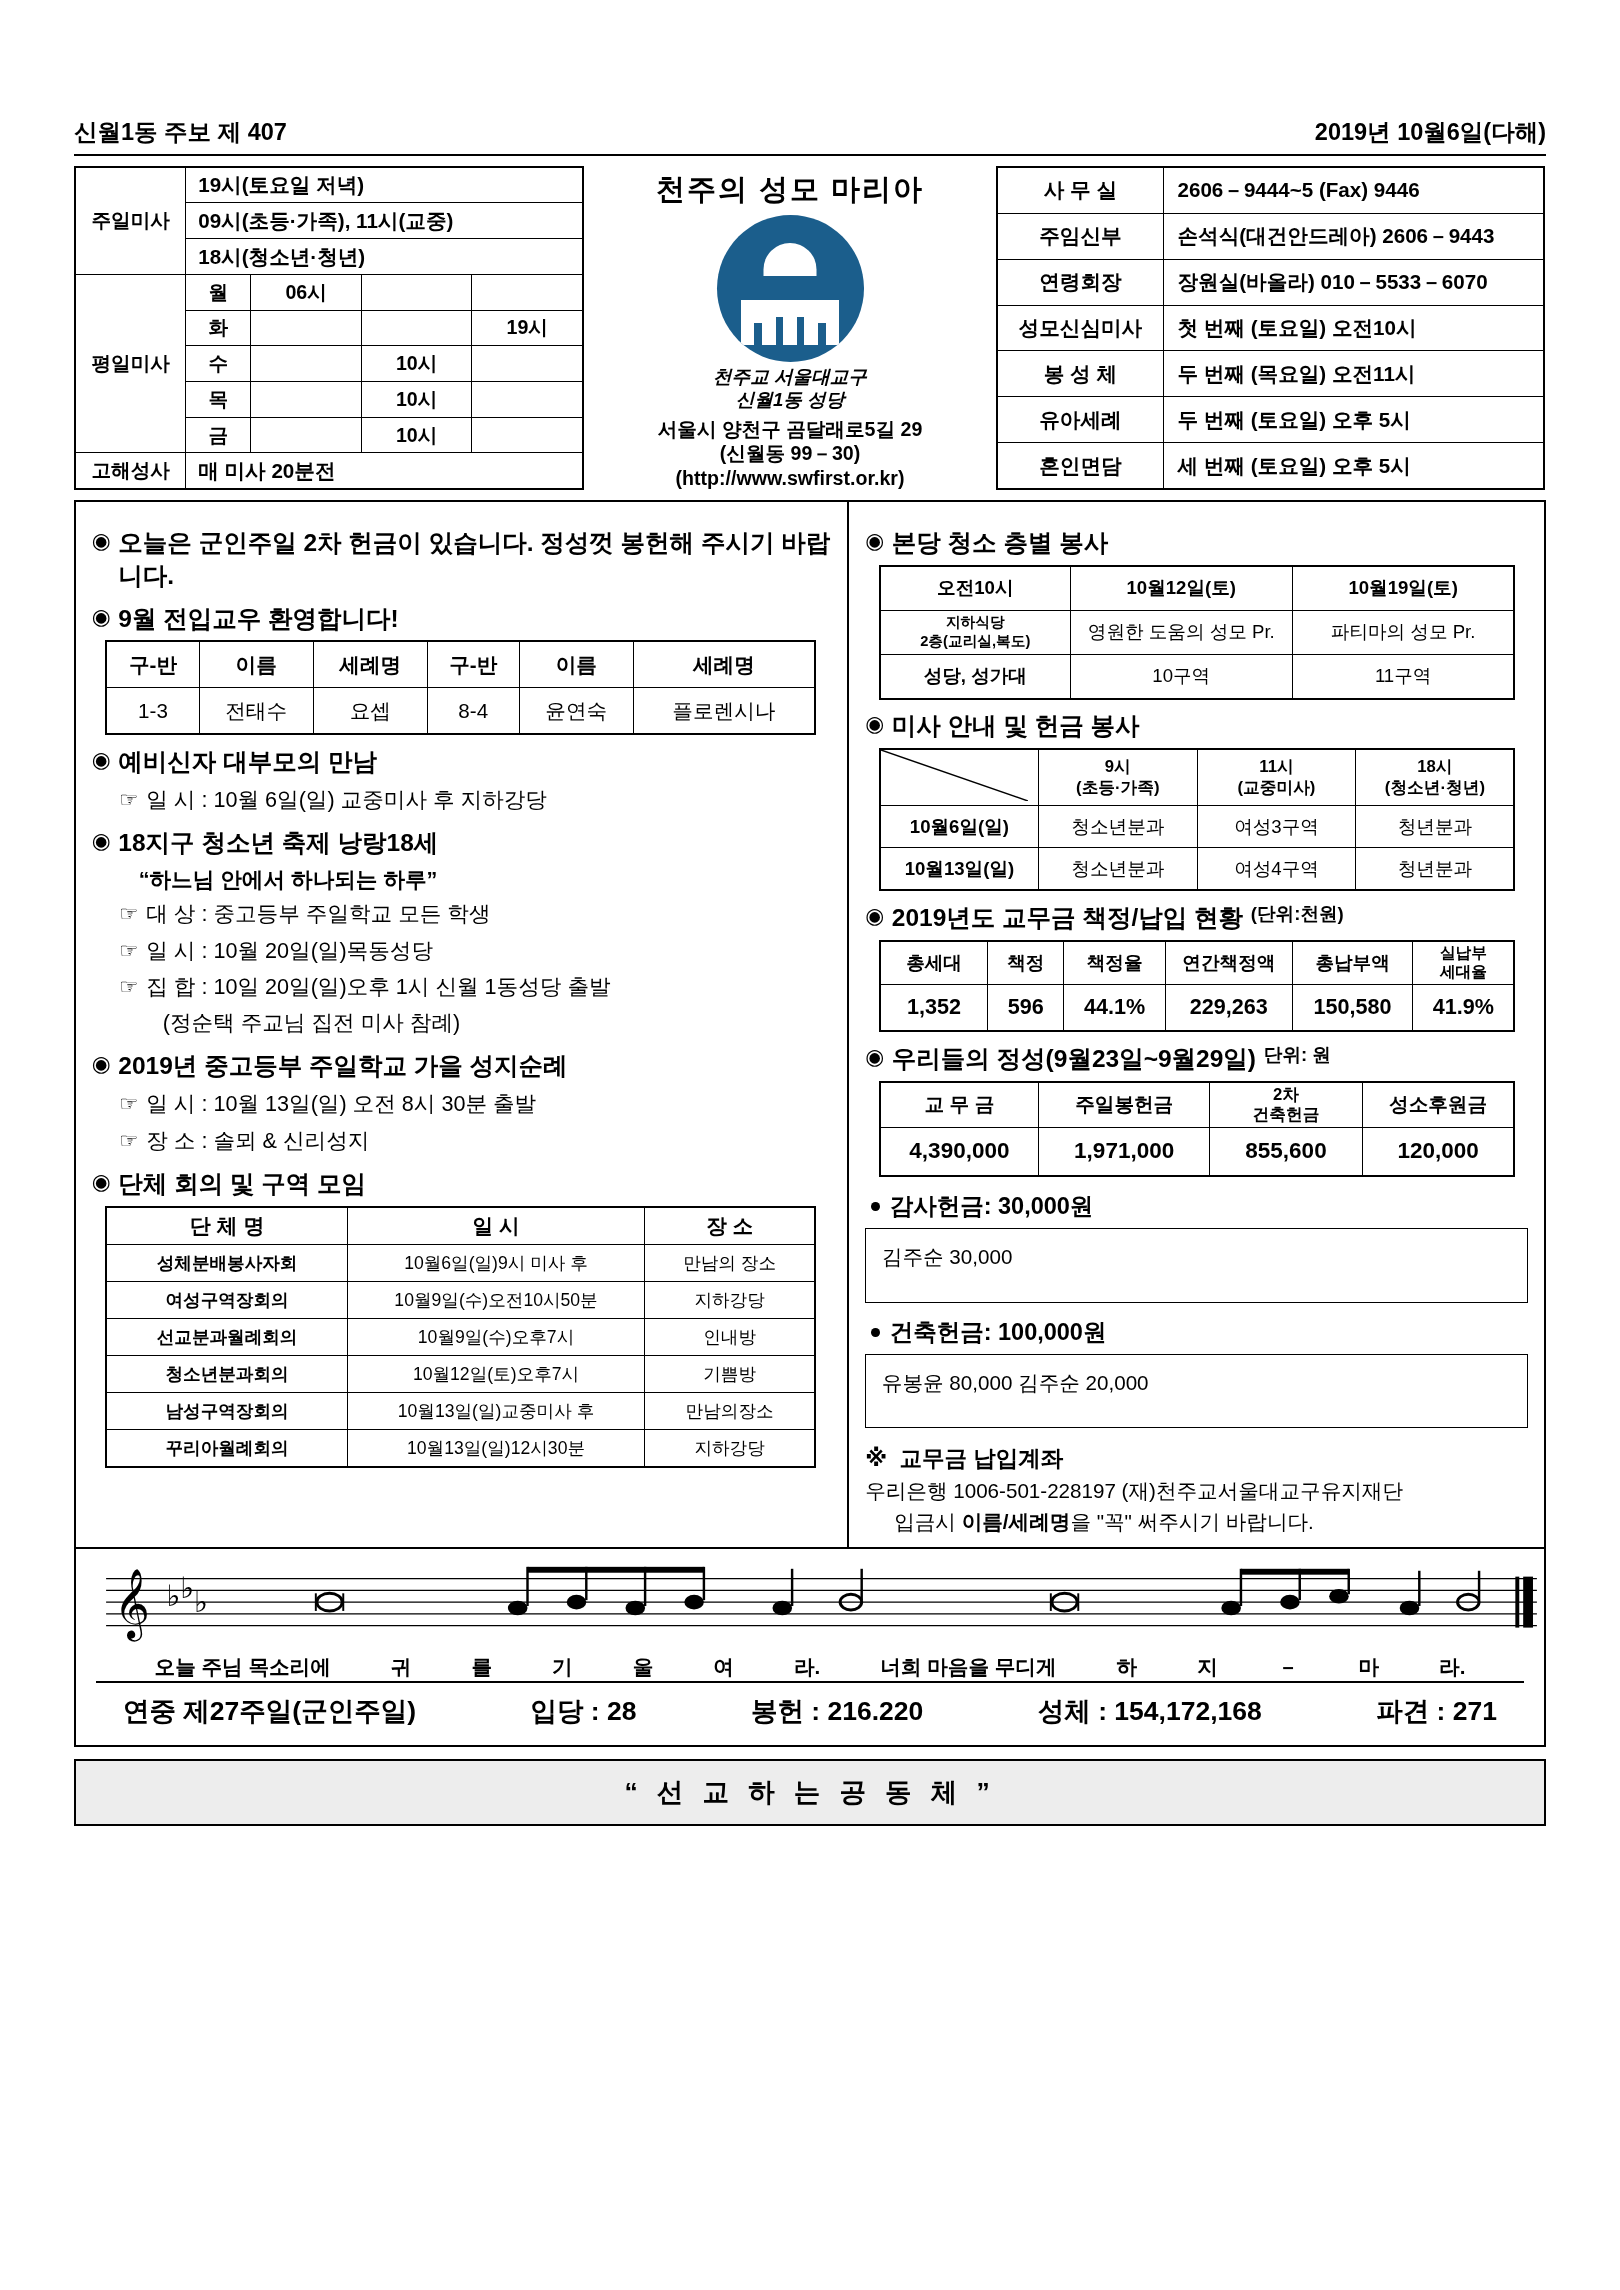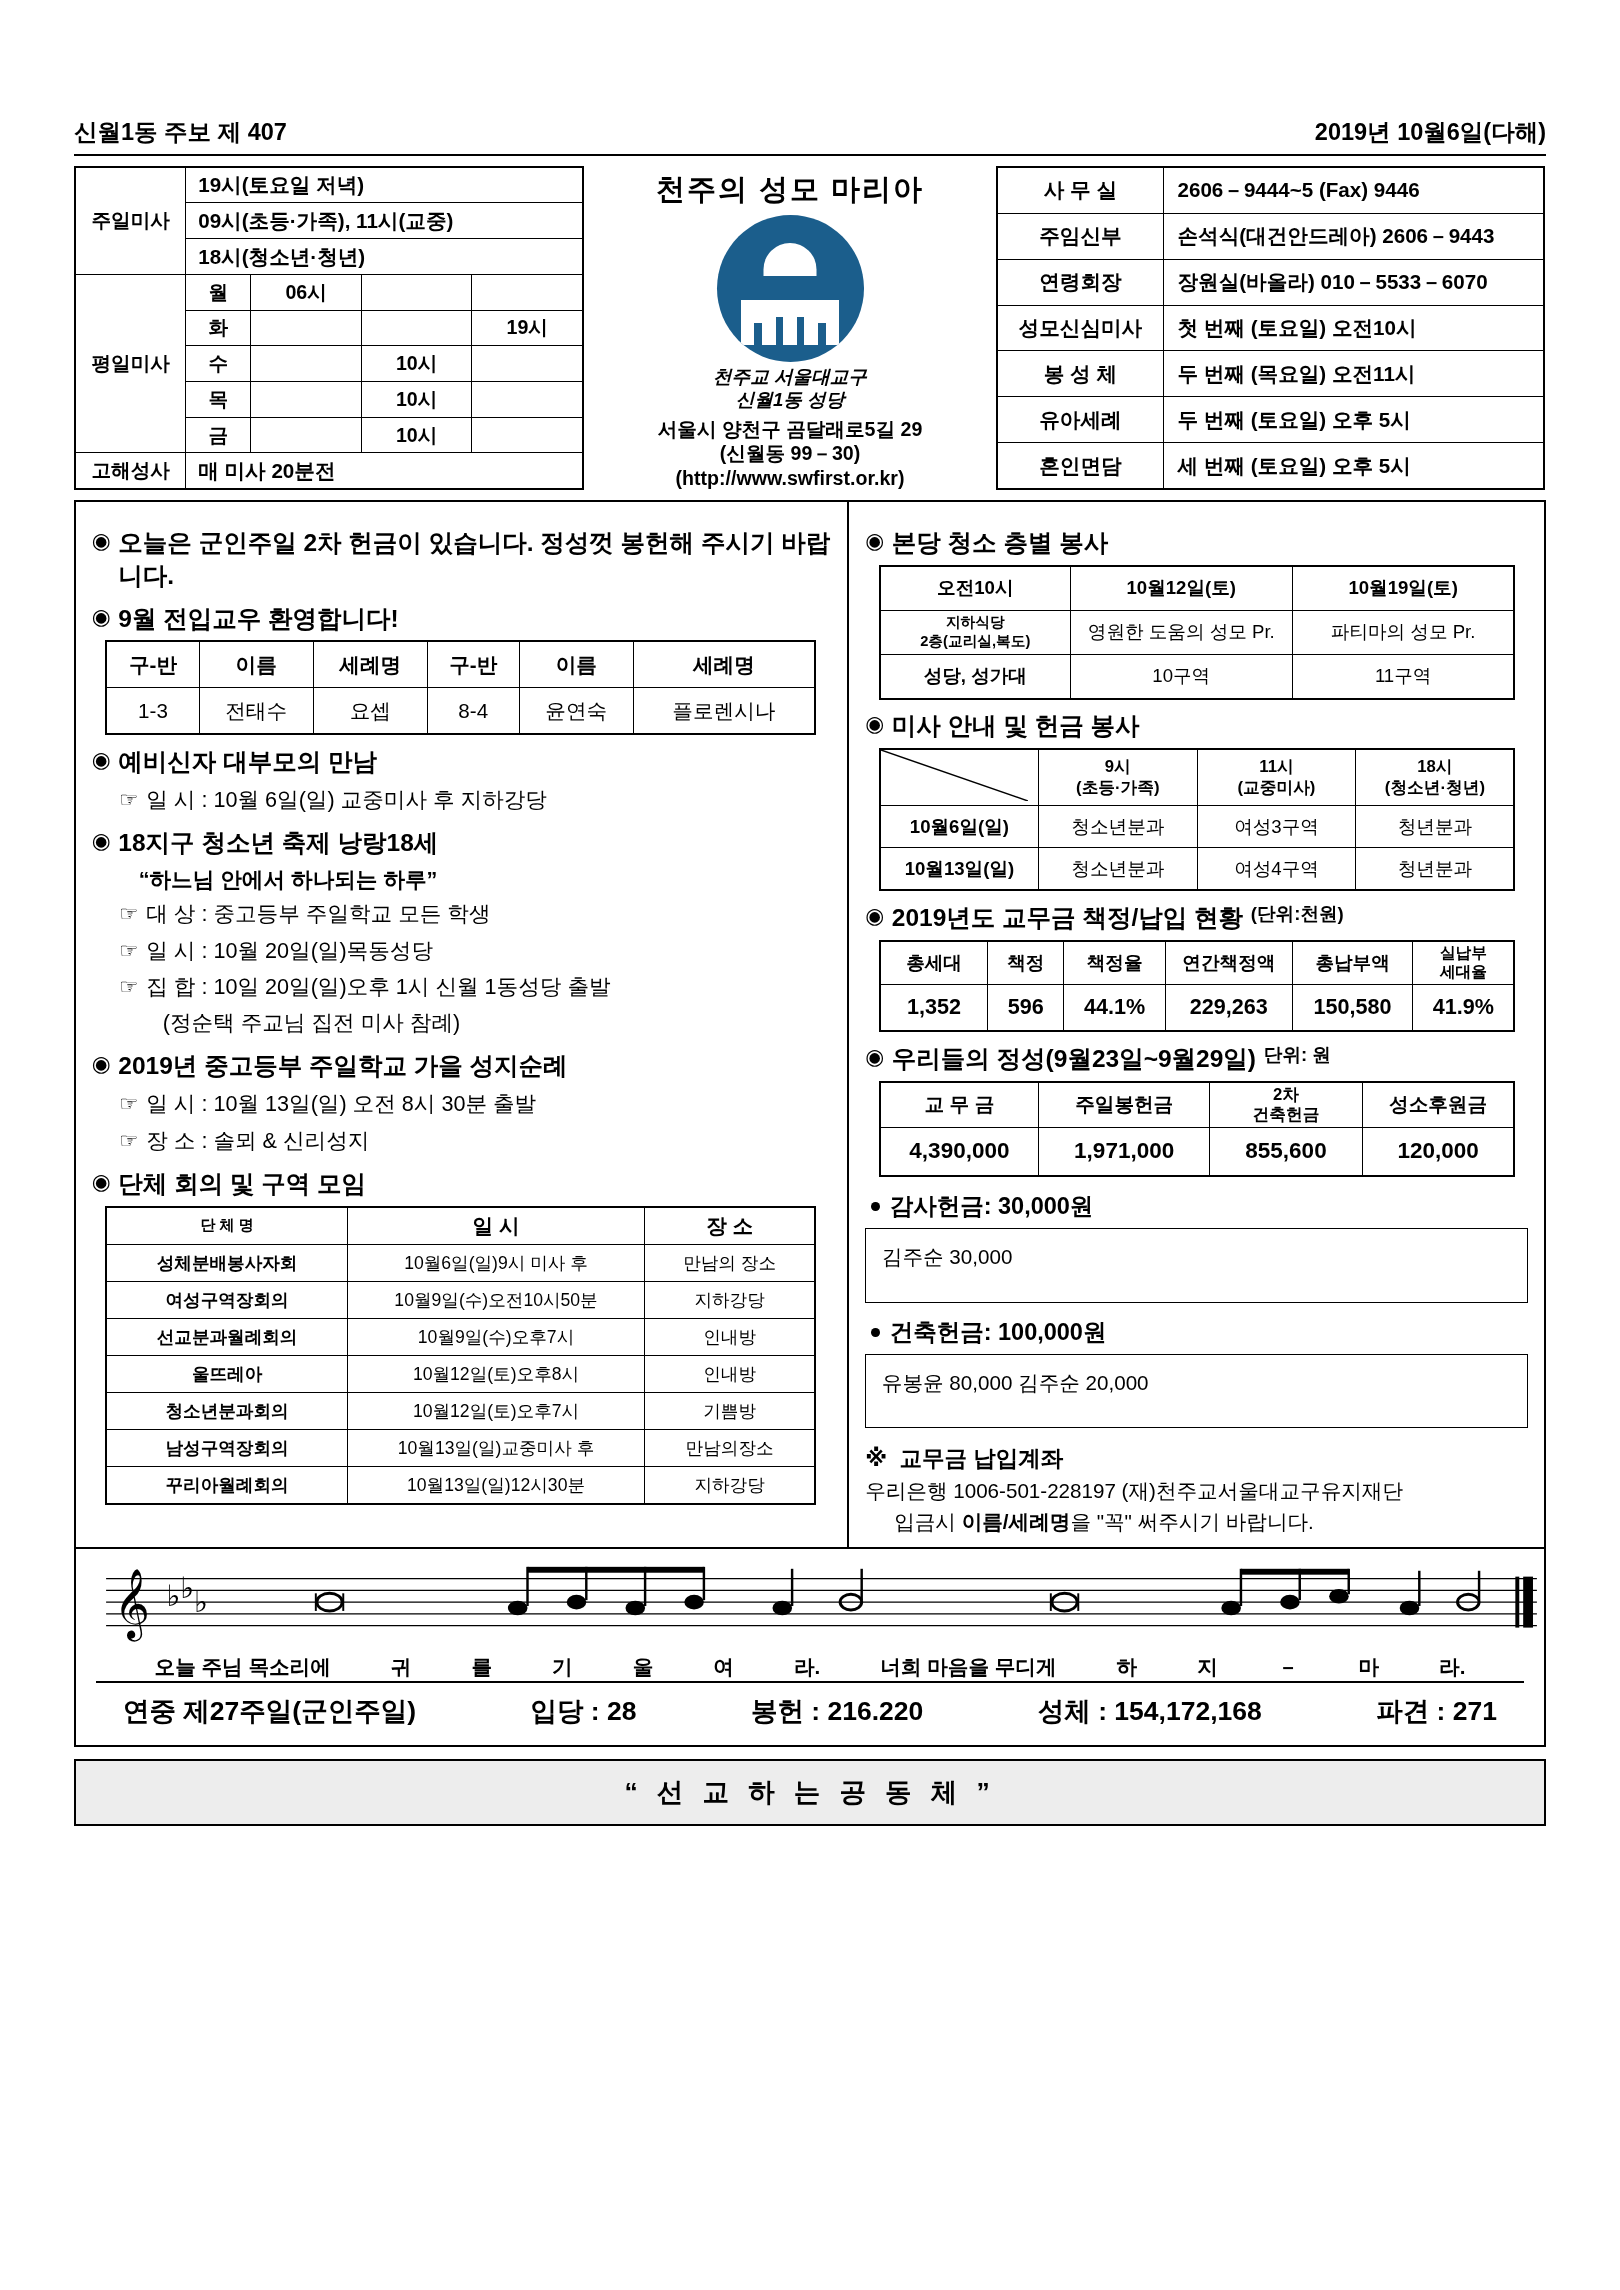--- a/index.html
+++ b/index.html
@@ -270,42 +270,37 @@
         <span>장  소 : 솔뫼 &amp; 신리성지</span>
       </div>
 
       <div class="h-item">
         <span class="bullet">◉</span>
         <span>단체 회의 및 구역 모임</span>
       </div>
       <table class="tbl bx meet" style="width:96%;margin-left:13.7px">
         <tbody>
             <tr>
-          <td style="width:34%;font-size:15px">단 체 명</td>
+          <td style="width:34%;font-size:21px">단 체 명</td>
           <td style="width:42%;font-size:20.6px">일    시</td>
           <td style="width:24%;font-size:20.6px">장   소</td>
         </tr>
         <tr>
           <td class="first">성체분배봉사자회</td>
           <td class="l">10월6일(일)9시 미사 후</td>
           <td class="l">만남의 장소</td>
         </tr>
         <tr>
           <td class="first">여성구역장회의</td>
           <td class="l">10월9일(수)오전10시50분</td>
           <td class="l">지하강당</td>
         </tr>
         <tr>
           <td class="first">선교분과월례회의</td>
           <td class="l">10월9일(수)오후7시</td>
-          <td class="l">인내방</td>
-        </tr>
-        <tr>
-          <td class="first">울뜨레아</td>
-          <td class="l">10월12일(토)오후8시</td>
           <td class="l">인내방</td>
         </tr>
         <tr>
           <td class="first">청소년분과회의</td>
           <td class="l">10월12일(토)오후7시</td>
           <td class="l">기쁨방</td>
         </tr>
         <tr>
           <td class="first">남성구역장회의</td>
           <td class="l">10월13일(일)교중미사 후</td>

